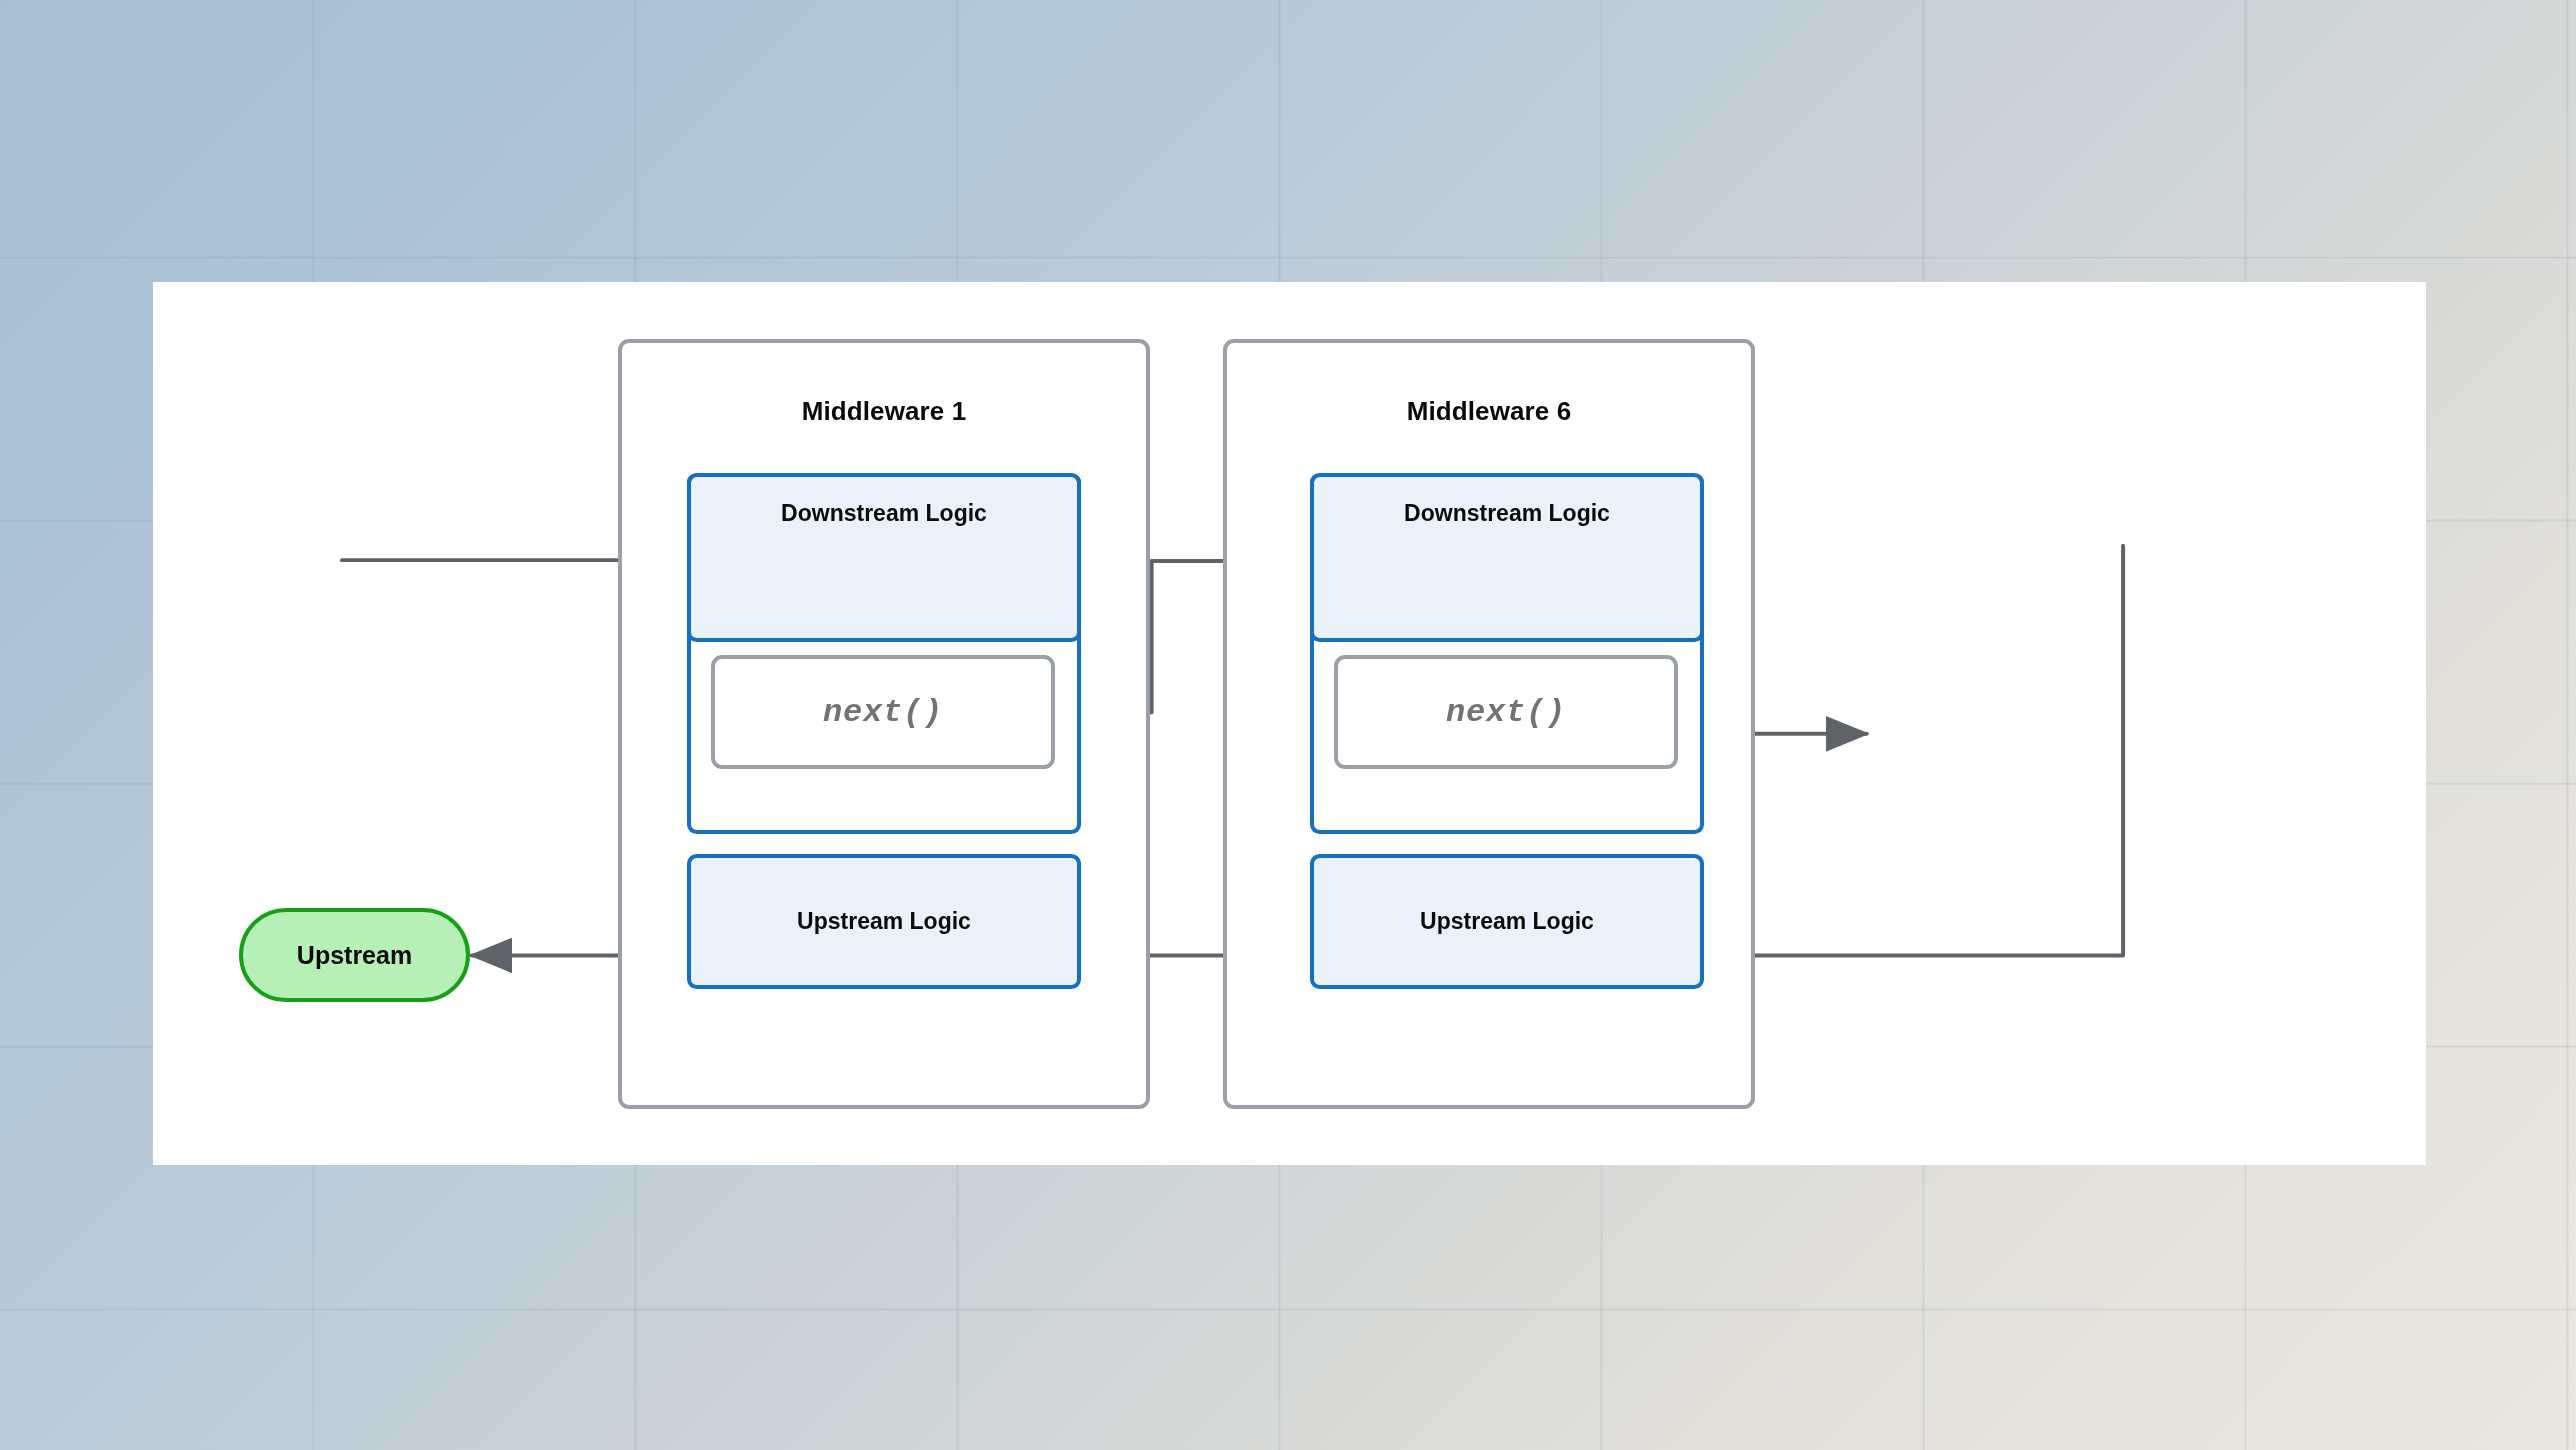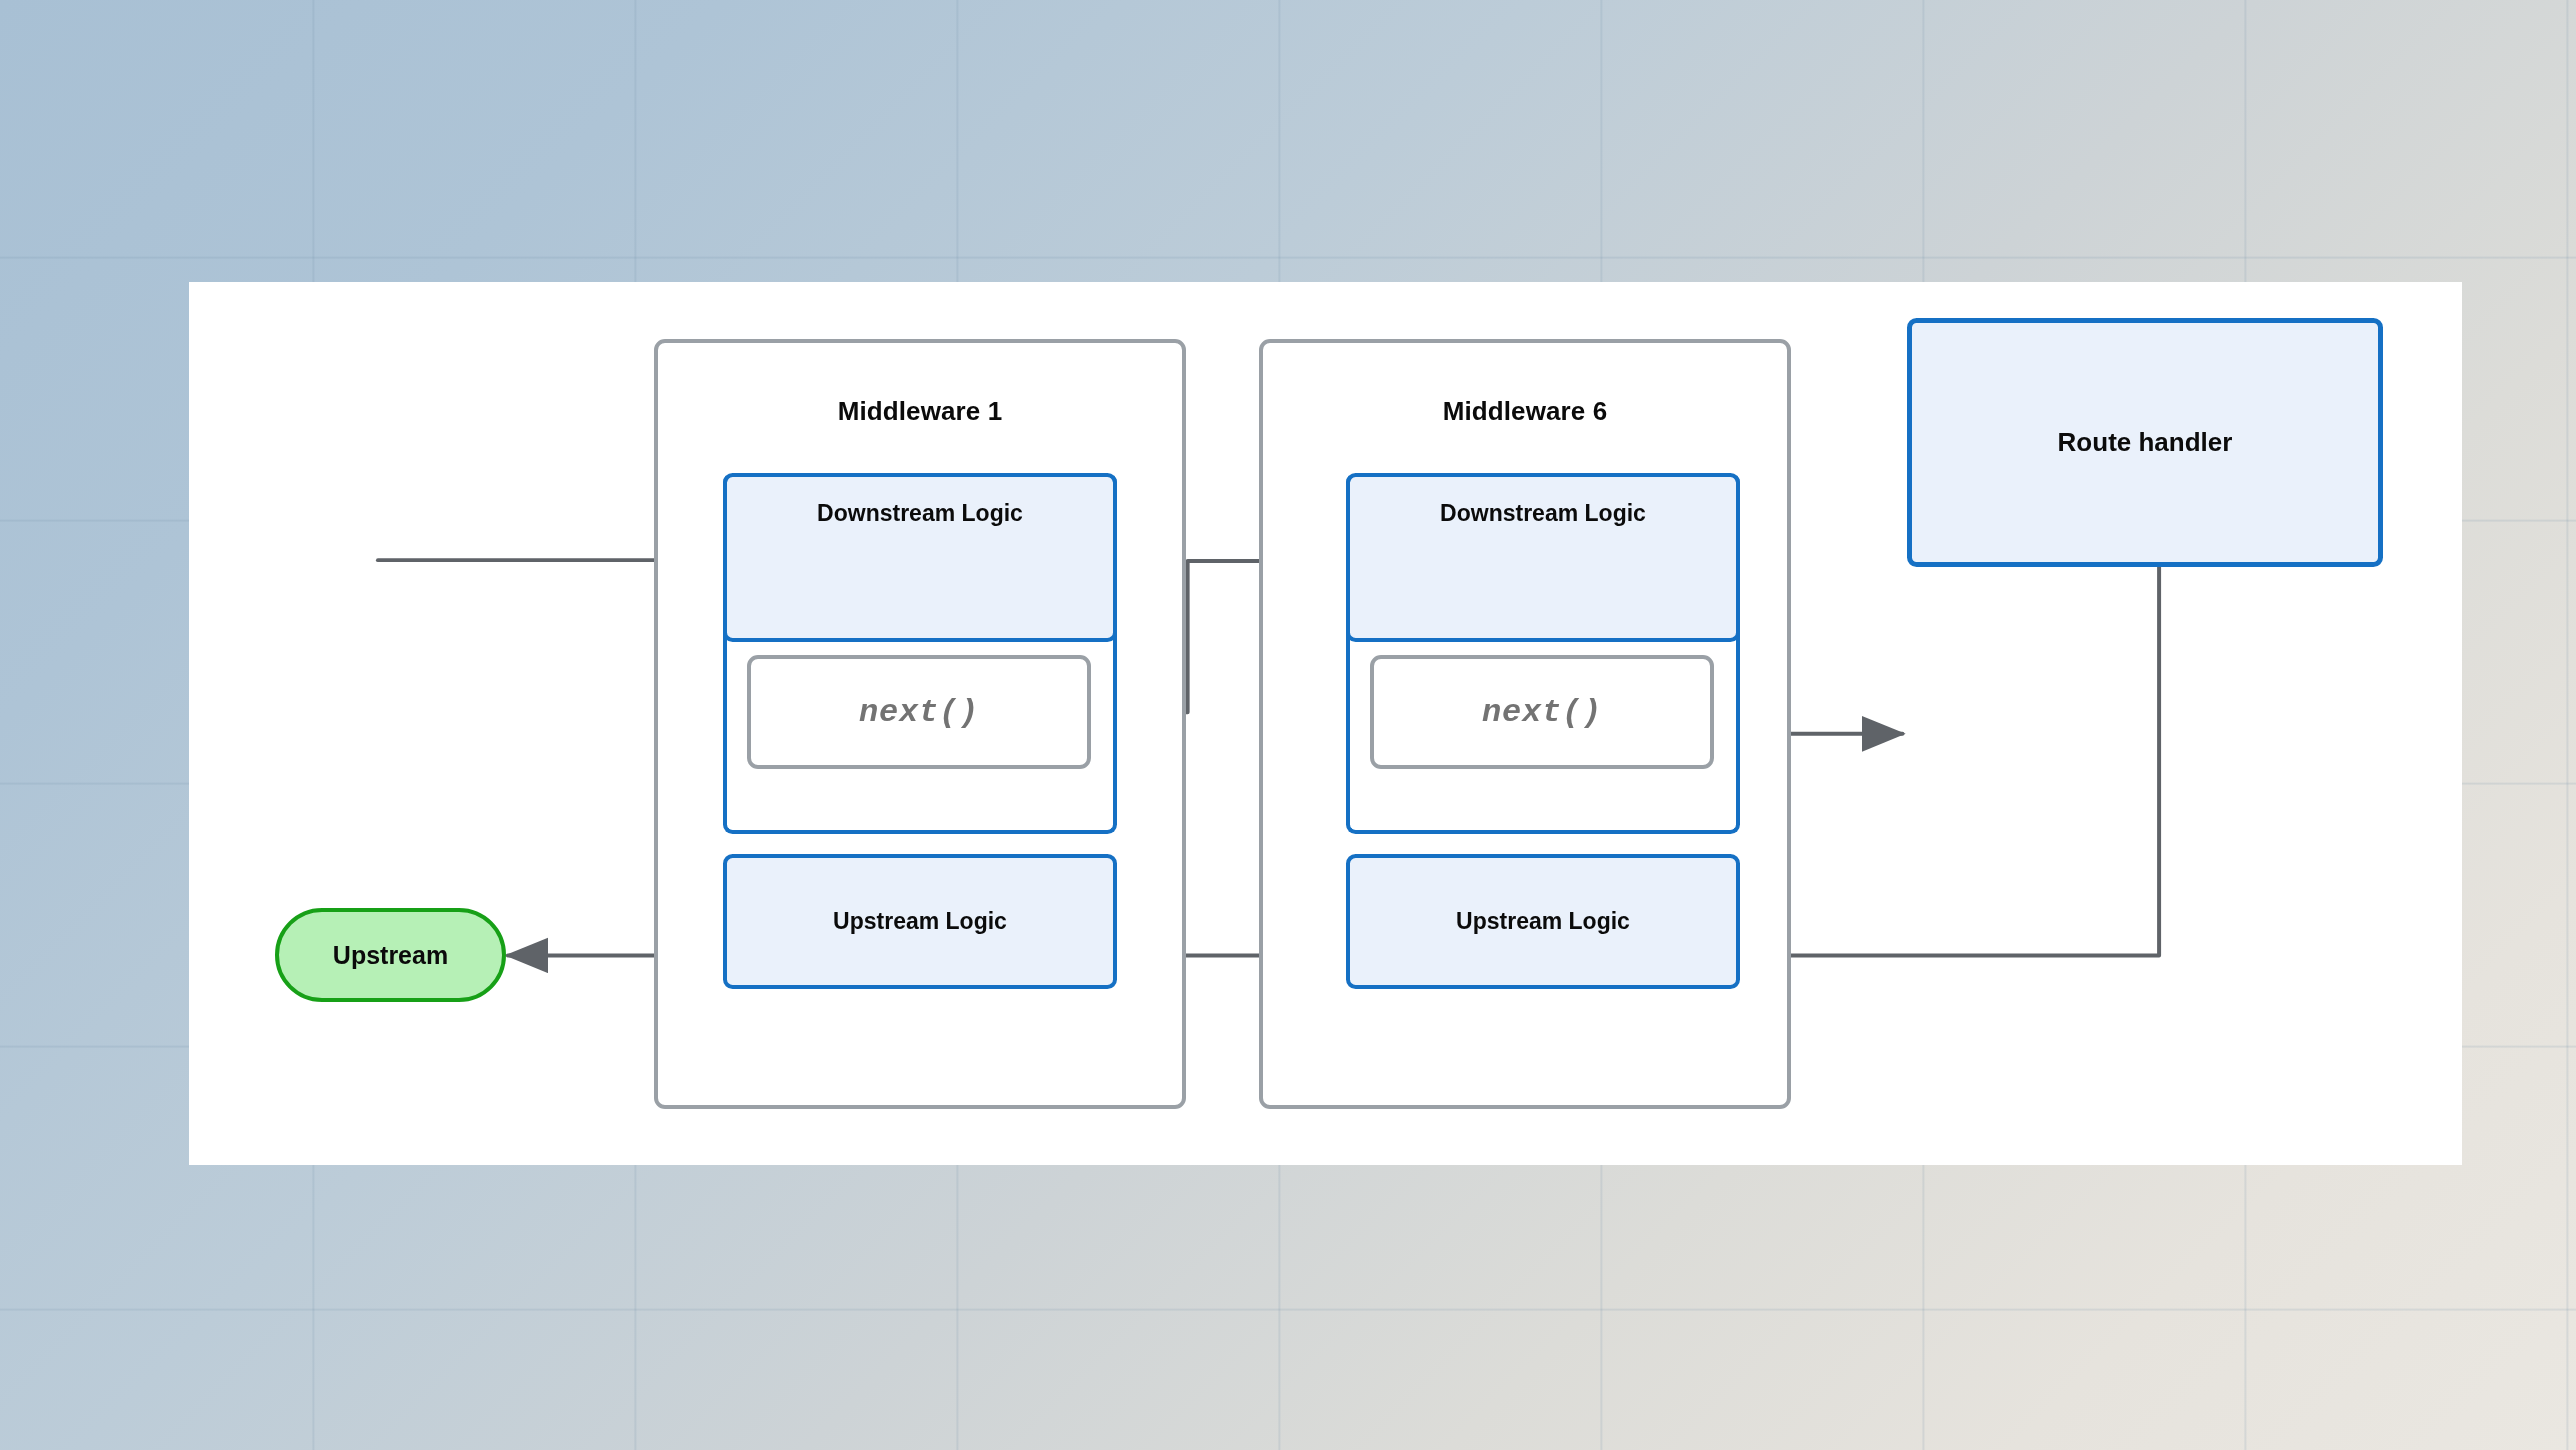--- a/index.html
+++ b/index.html
@@ -46,21 +46,20 @@
   }
 
   
   .canvas {
     position: absolute;
     left: 153px;
     top: 282px;
     width: 2273px;
     height: 883px;
     background: #ffffff;
-    margin-left: 36px;
   }
 
   
   .edges {
     position: absolute;
     left: 0;
     top: 0;
     width: 2273px;
     height: 883px;
     pointer-events: none;
@@ -202,23 +201,20 @@
     <div class="node box-blue" style="left:1162px; top:196px; width:384px; height:351px; border:0; background:#eaf1fb; z-index:-1;"></div>
 
     <div class="node box-next" style="left:1181px; top:373px; width:344px; height:114px;">
       <span>next()</span>
     </div>
 
     <div class="node box-blue" style="left:1157px; top:572px; width:394px; height:135px;">
       <span>Upstream Logic</span>
     </div>
 
-    <div class="node box-blue box-blue-strong" style="left:1718px; top:36px; width:476px; height:249px;">
-      <span>Route handler</span>
-    </div>
 
 
     <div class="node box-green stadium" style="left:86px; top:626px; width:231px; height:94px;">
       <span>Upstream</span>
     </div>
 
   </div>
 </div>
 
 

